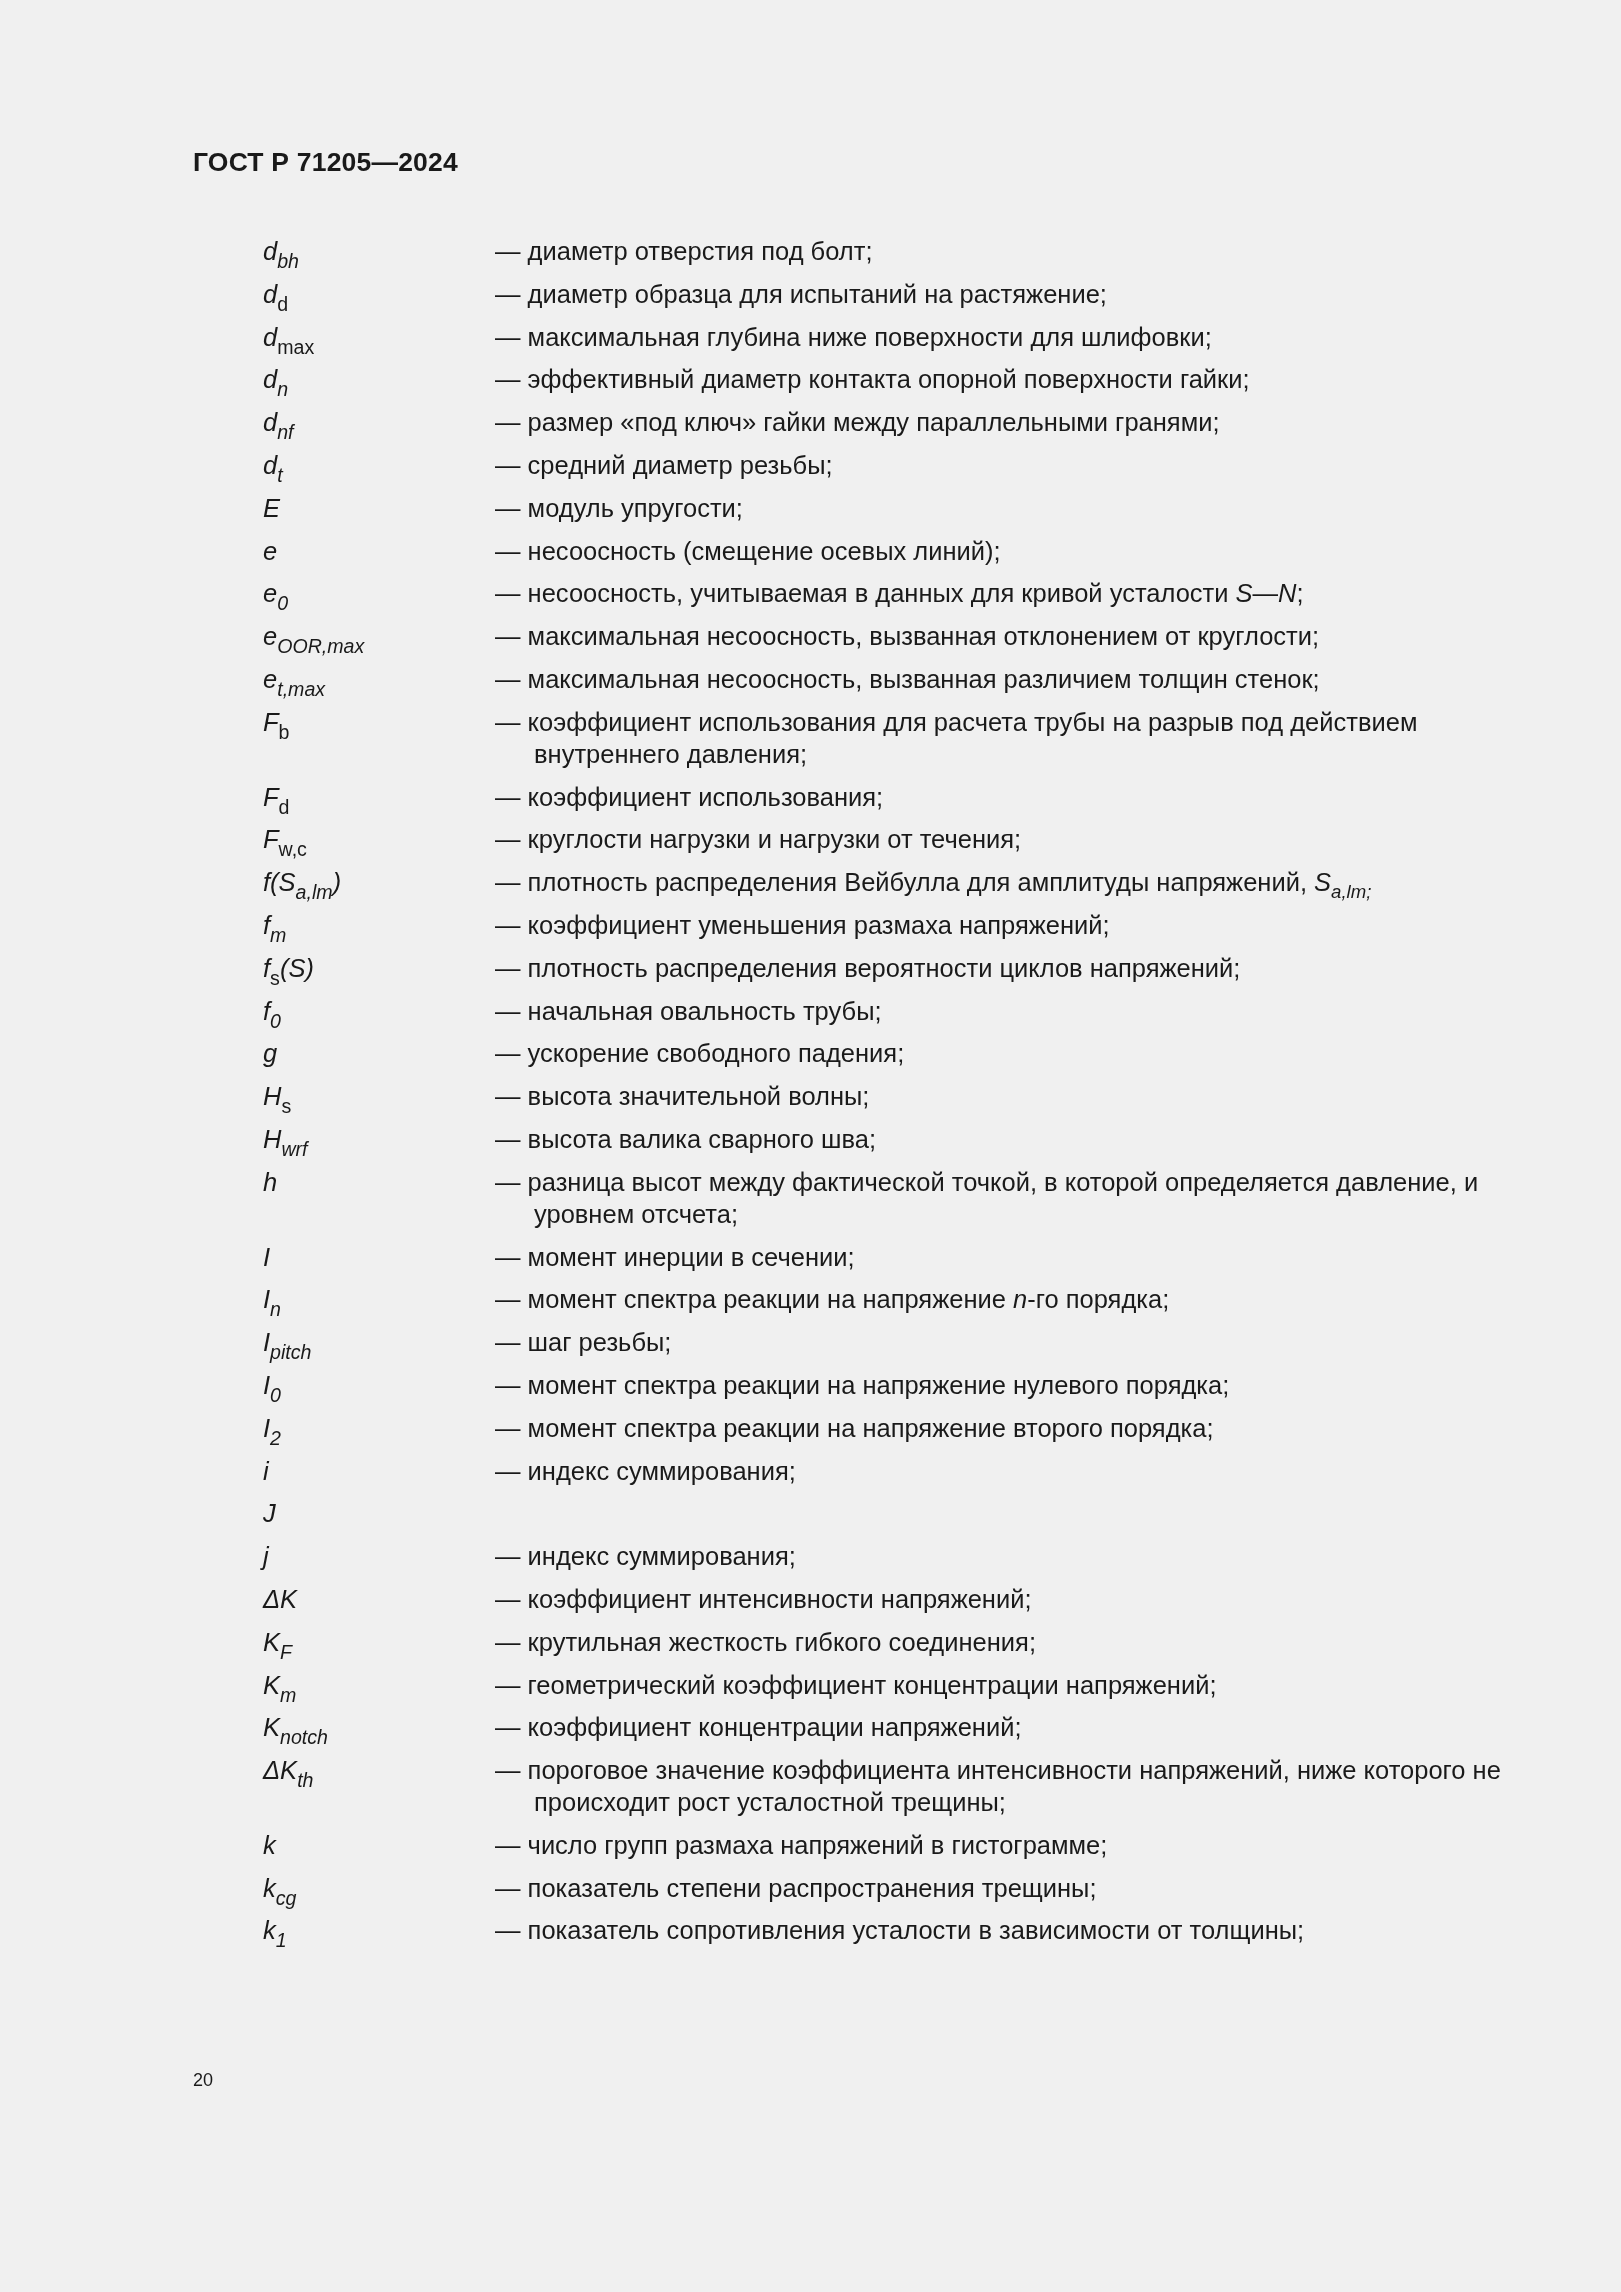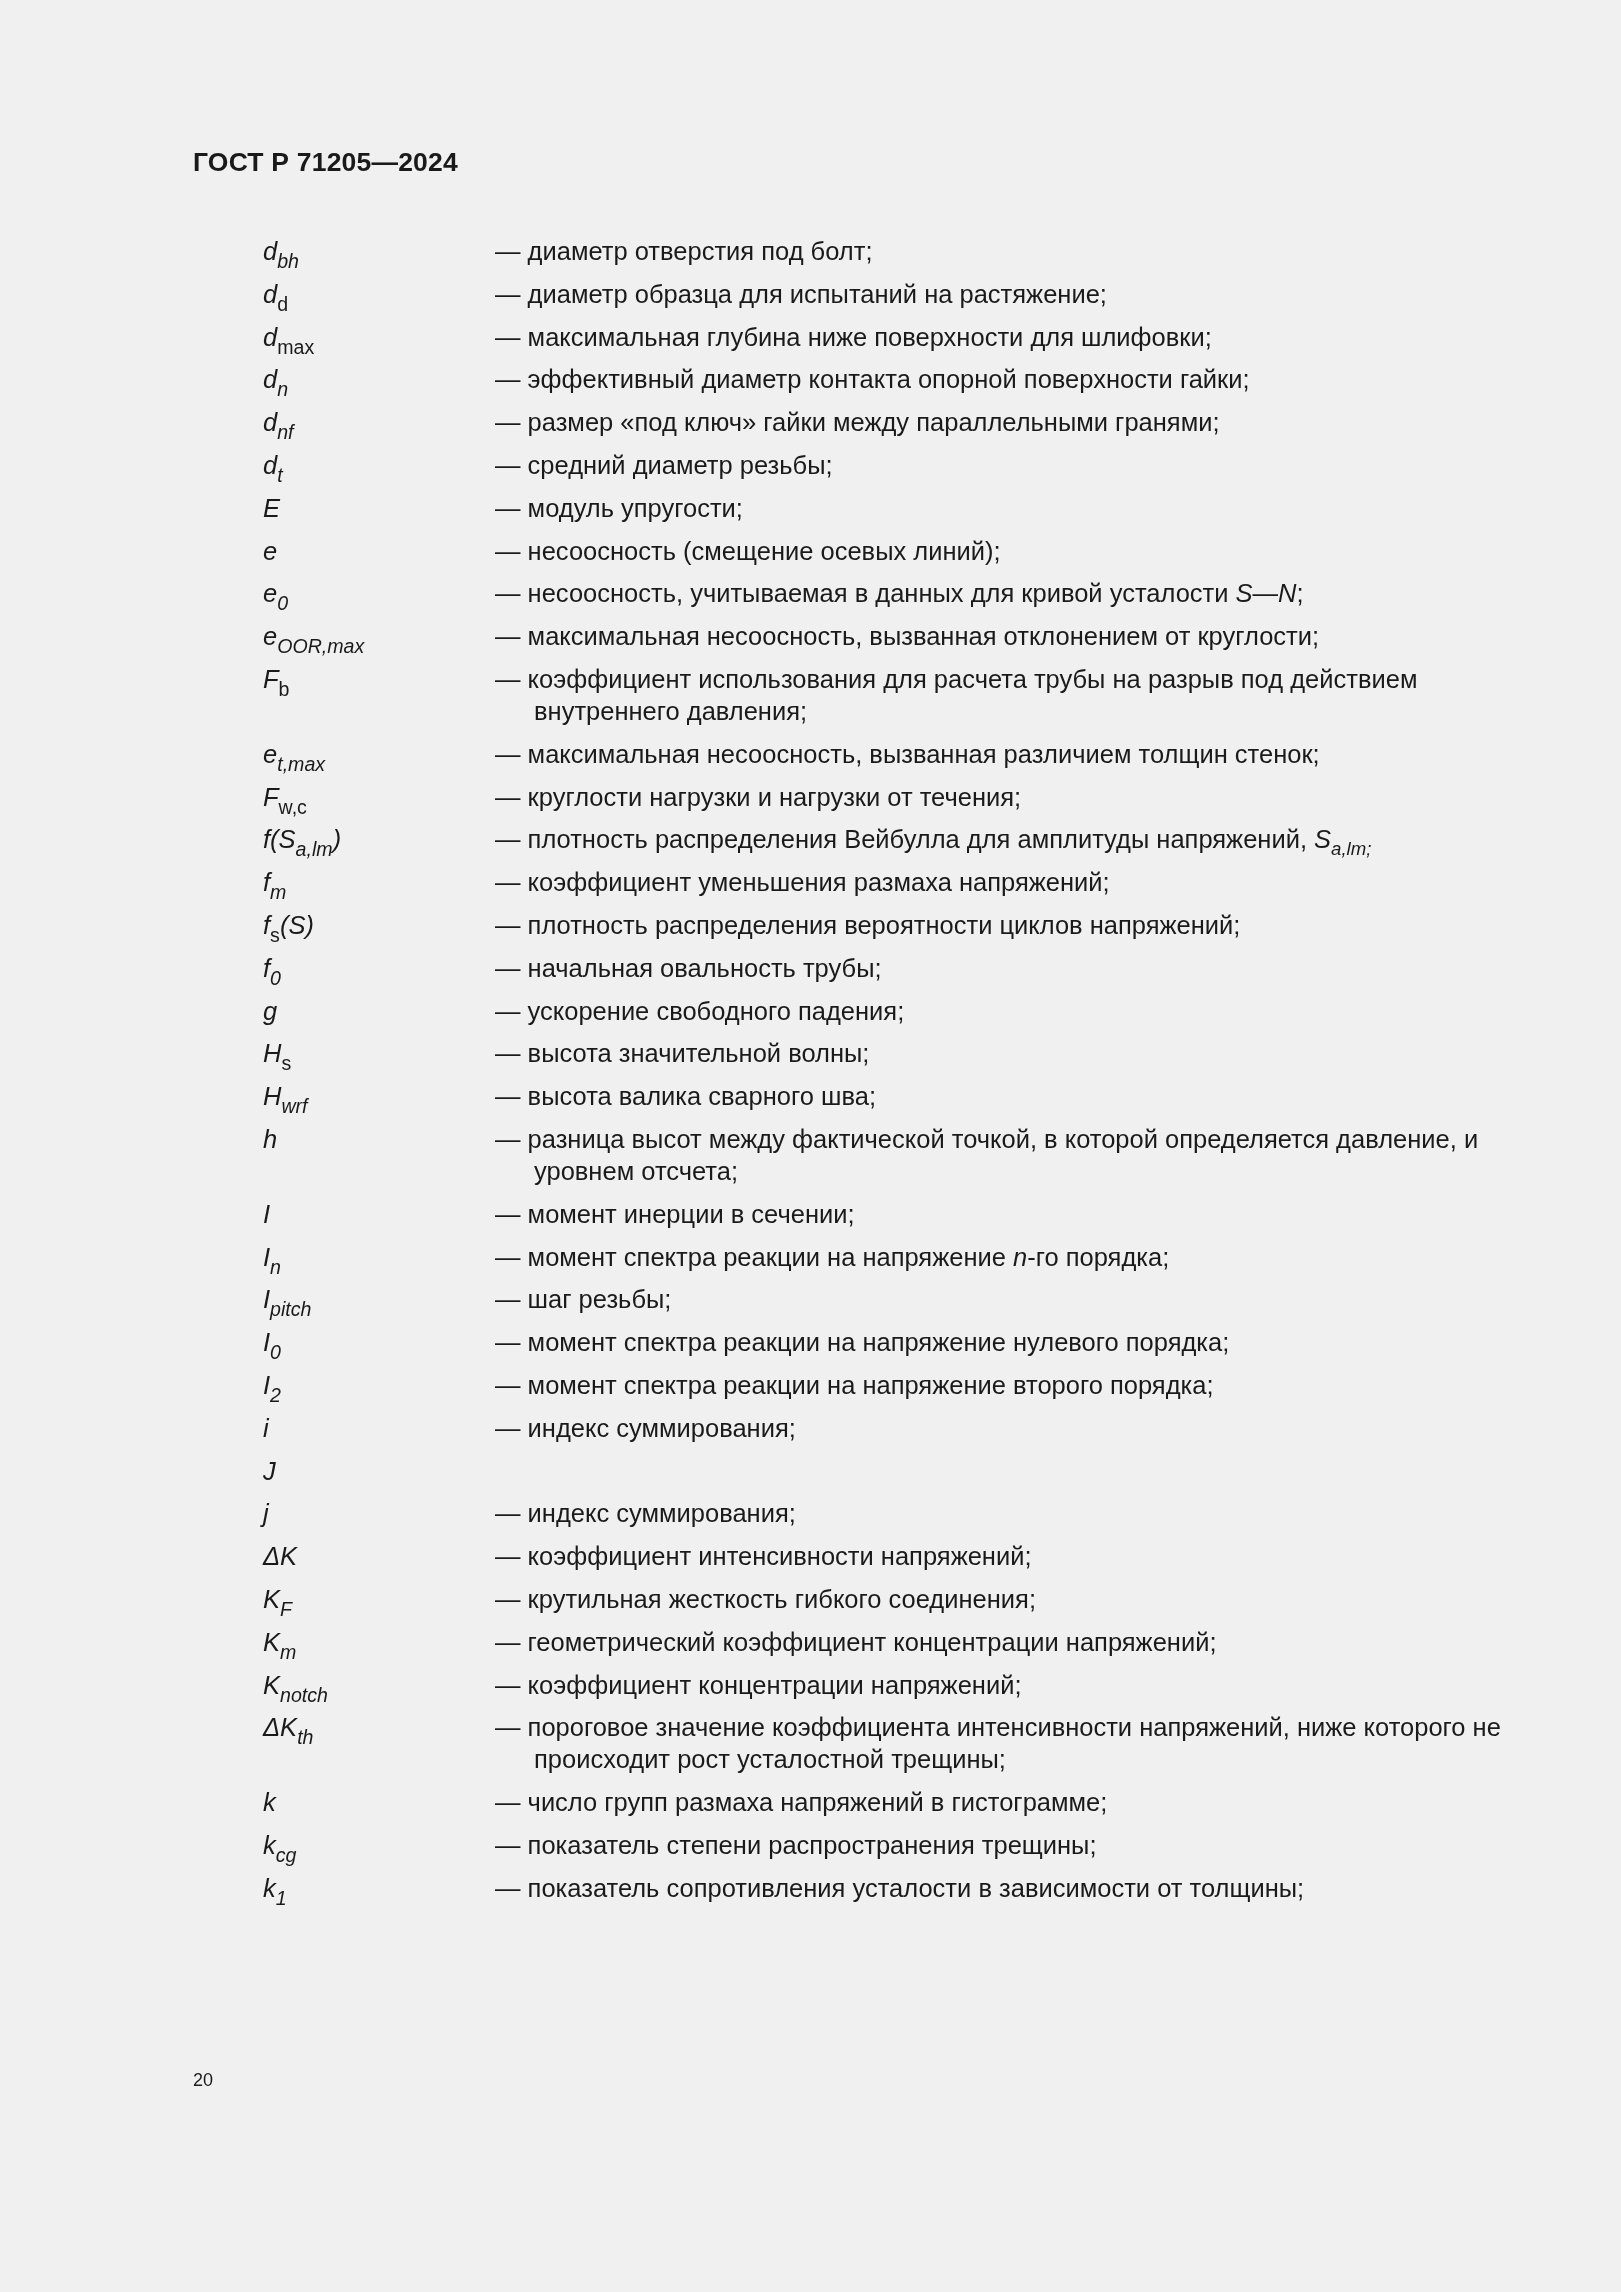--- a/index.html
+++ b/index.html
@@ -64,26 +64,30 @@
     </div>
     <div class="row">
       <span class="sym"><span>e</span><sub>0</sub></span>
       <div class="def"><span>— </span><span>несоосность, учитываемая в данных для кривой усталости <i>S</i>—<i>N</i>;</span></div>
     </div>
     <div class="row">
       <span class="sym"><span>e</span><sub>OOR,max</sub></span>
       <div class="def"><span>— </span><span>максимальная несоосность, вызванная отклонением от круглости;</span></div>
     </div>
     <div class="row">
+      <span class="sym"><span>e</span><sub>t,max</sub></span>
+      <div class="def"><span>— </span><span>максимальная несоосность, вызванная различием толщин стенок;</span></div>
+    </div>
+    <div class="row">
       <span class="sym"><span>F</span><sub class="up">b</sub></span>
       <div class="def"><span>— </span><span>коэффициент использования для расчета трубы на разрыв под действием внутреннего давления;</span></div>
     </div>
     <div class="row">
-      <span class="sym"><span>e</span><sub>t,max</sub></span>
-      <div class="def"><span>— </span><span>максимальная несоосность, вызванная различием толщин стенок;</span></div>
+      <span class="sym"><span>F</span><sub class="up">d</sub></span>
+      <div class="def"><span>— </span><span>коэффициент использования;</span></div>
     </div>
     <div class="row">
       <span class="sym"><span>F</span><sub class="up">w,c</sub></span>
       <div class="def"><span>— </span><span>круглости нагрузки и нагрузки от течения;</span></div>
     </div>
     <div class="row">
       <span class="sym"><span>f(S</span><sub>a,lm</sub><span>)</span></span>
       <div class="def"><span>— </span><span>плотность распределения Вейбулла для амплитуды напряжений, <i>S</i></span><sub>a,lm;</sub></div>
     </div>
     <div class="row">

